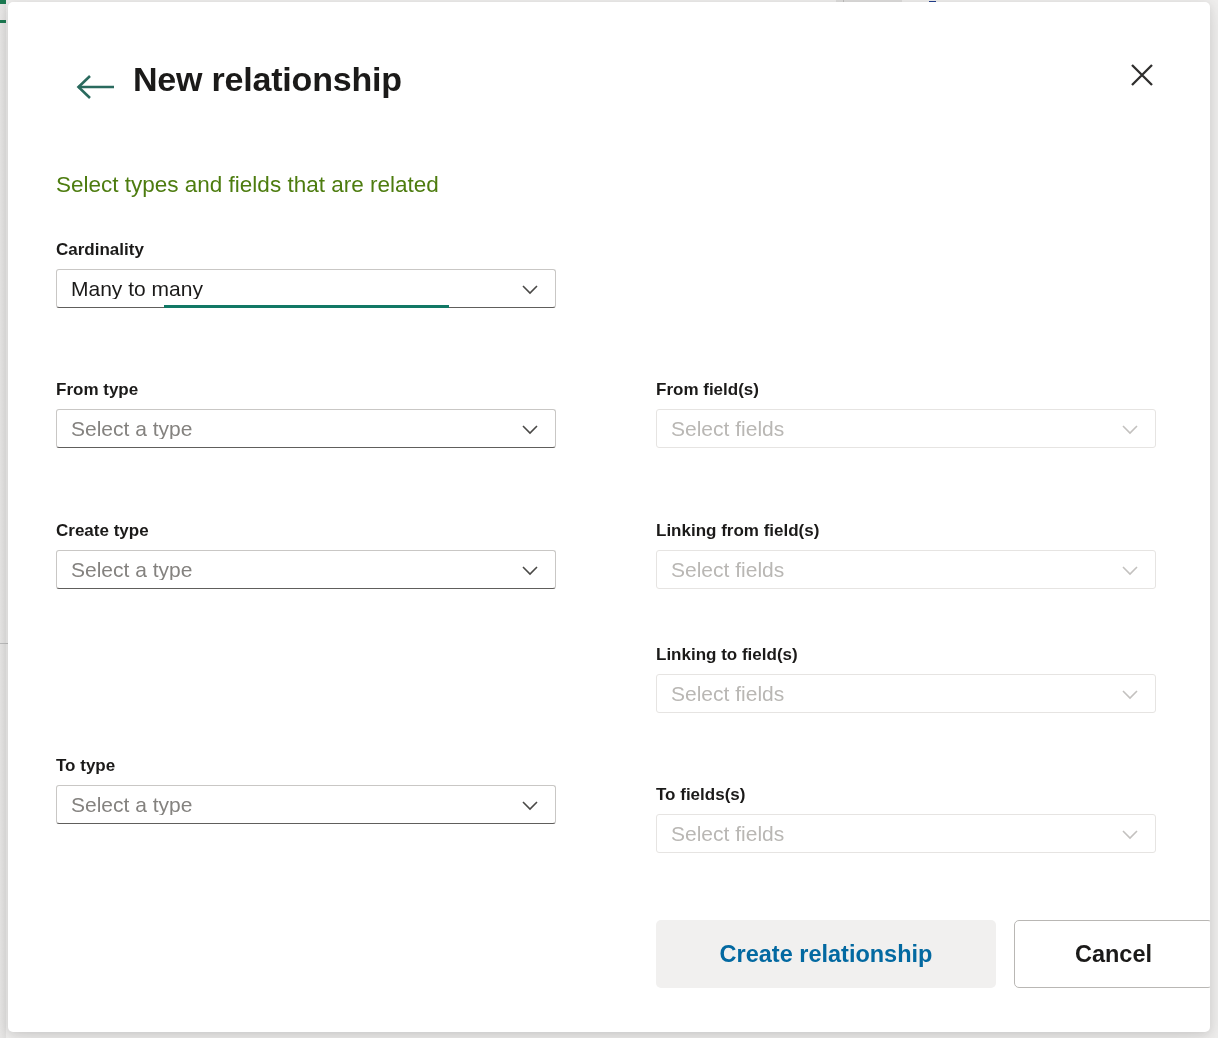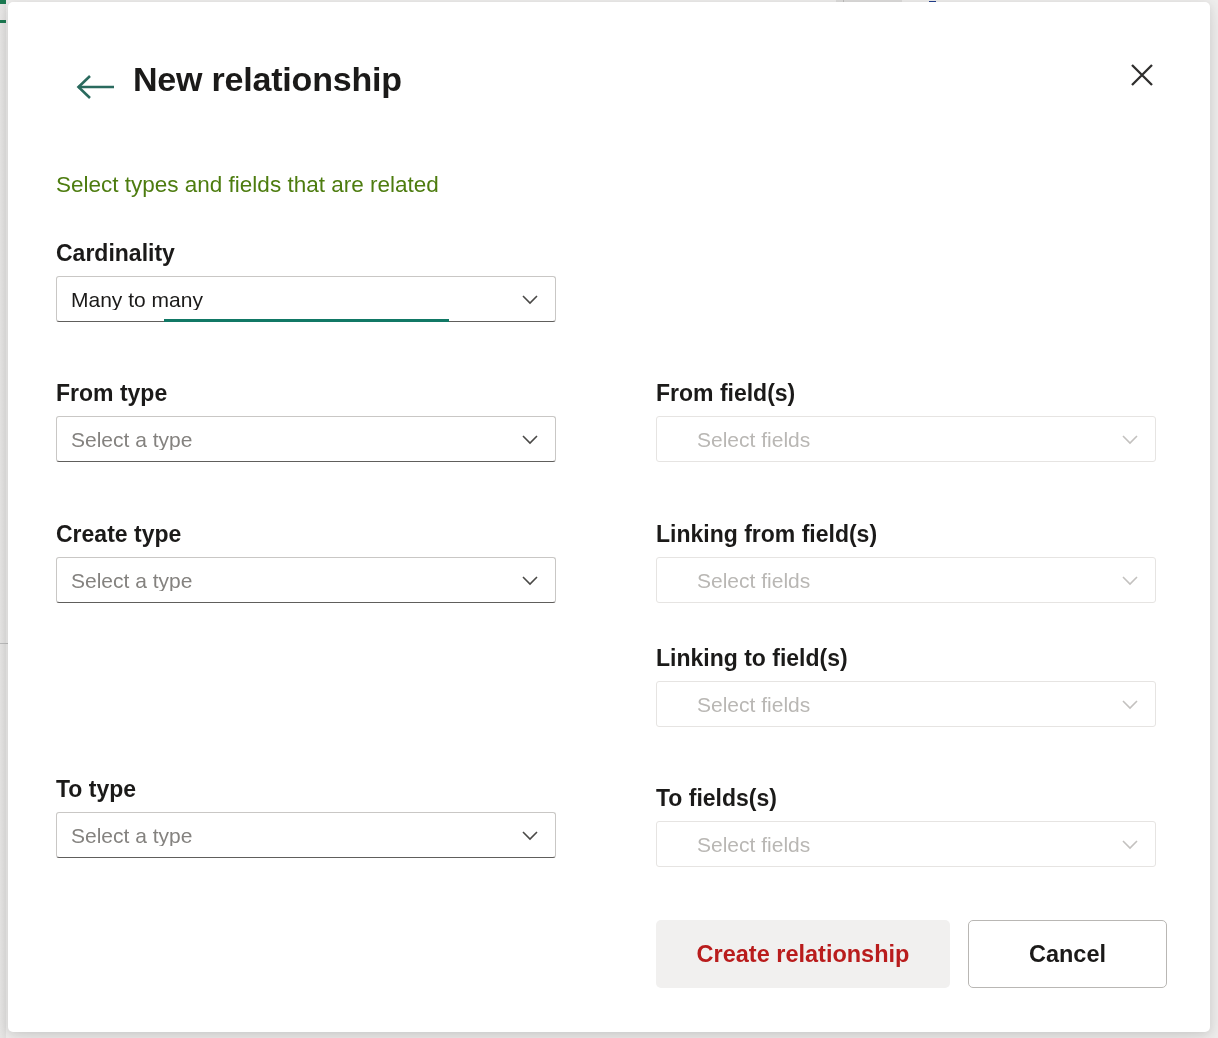--- a/index.html
+++ b/index.html
@@ -123,32 +123,32 @@
     top: 170px;
     font-size: 22.5px;
     color: #4d7c0f;
     white-space: nowrap;
   }
 
   
   .field-group { position: absolute; }
 
   .field-label {
-    font-size: 23px;
+    font-size: 17px;
     font-weight: bold;
     color: #1b1a19;
     white-space: nowrap;
     display: block;
     margin-bottom: 9px;
   }
 
   .combo {
     position: relative;
     box-sizing: border-box;
-    height: 46px;
+    height: 39px;
     border: 1px solid #c9c7c5;
     border-bottom: 1px solid #605e5c;
     border-radius: 3px;
     background: #ffffff;
     display: flex;
     align-items: center;
     padding: 0 14px;
     cursor: pointer;
   }
   .combo.w-left  { width: 500px; }
@@ -163,21 +163,21 @@
 
   .combo-text {
     font-size: 21px;
     color: #1b1a19;
     line-height: 1;
     white-space: nowrap;
     flex: 1;
     overflow: hidden;
   }
   .combo-text.placeholder { color: #84827f; }
-  .combo.disabled .combo-text.placeholder { color: #b9b7b4; margin-left: 26px; }
+  .combo.disabled .combo-text.placeholder { color: #b9b7b4; }
 
   .chev {
     width: 22px;
     height: 22px;
     flex: none;
     display: block;
   }
 
   
   .focus-underline {
@@ -208,23 +208,23 @@
     font-weight: bold;
     font-family: inherit;
     display: flex;
     align-items: center;
     justify-content: center;
     padding: 0 22px;
     white-space: nowrap;
   }
 
   .btn-primary-disabled {
-    width: 294px;
+    width: 340px;
     background: #f1f0ef;
-    color: #b91c1c;
+    color: #0369a1;
     border: none;
     cursor: default;
   }
 
   .btn-secondary {
     width: 199px;
     background: #ffffff;
     color: #1b1a19;
     border: 1px solid #b9b7b4;
     cursor: pointer;
@@ -335,21 +335,21 @@
     <div class="combo w-right disabled">
       <span class="combo-text placeholder">Select fields</span>
       <span class="chev">
         <svg width="22" height="22" viewBox="0 0 22 22" fill="none" aria-hidden="true">
           <path d="M4 8 L11 15 L18 8" stroke="#c3c1bf" stroke-width="1.6" fill="none" stroke-linecap="butt" stroke-linejoin="miter"></path>
         </svg>
       </span>
     </div>
   </div>
 
-  <div class="field-group" style="left:48px; top:774px;">
+  <div class="field-group" style="left:48px; top:754px;">
     <span class="field-label">To type</span>
     <div class="combo w-left">
       <span class="combo-text placeholder">Select a type</span>
       <span class="chev">
         <svg width="22" height="22" viewBox="0 0 22 22" fill="none" aria-hidden="true">
           <path d="M4 8 L11 15 L18 8" stroke="#4a4947" stroke-width="1.6" fill="none" stroke-linecap="butt" stroke-linejoin="miter"></path>
         </svg>
       </span>
     </div>
   </div>

